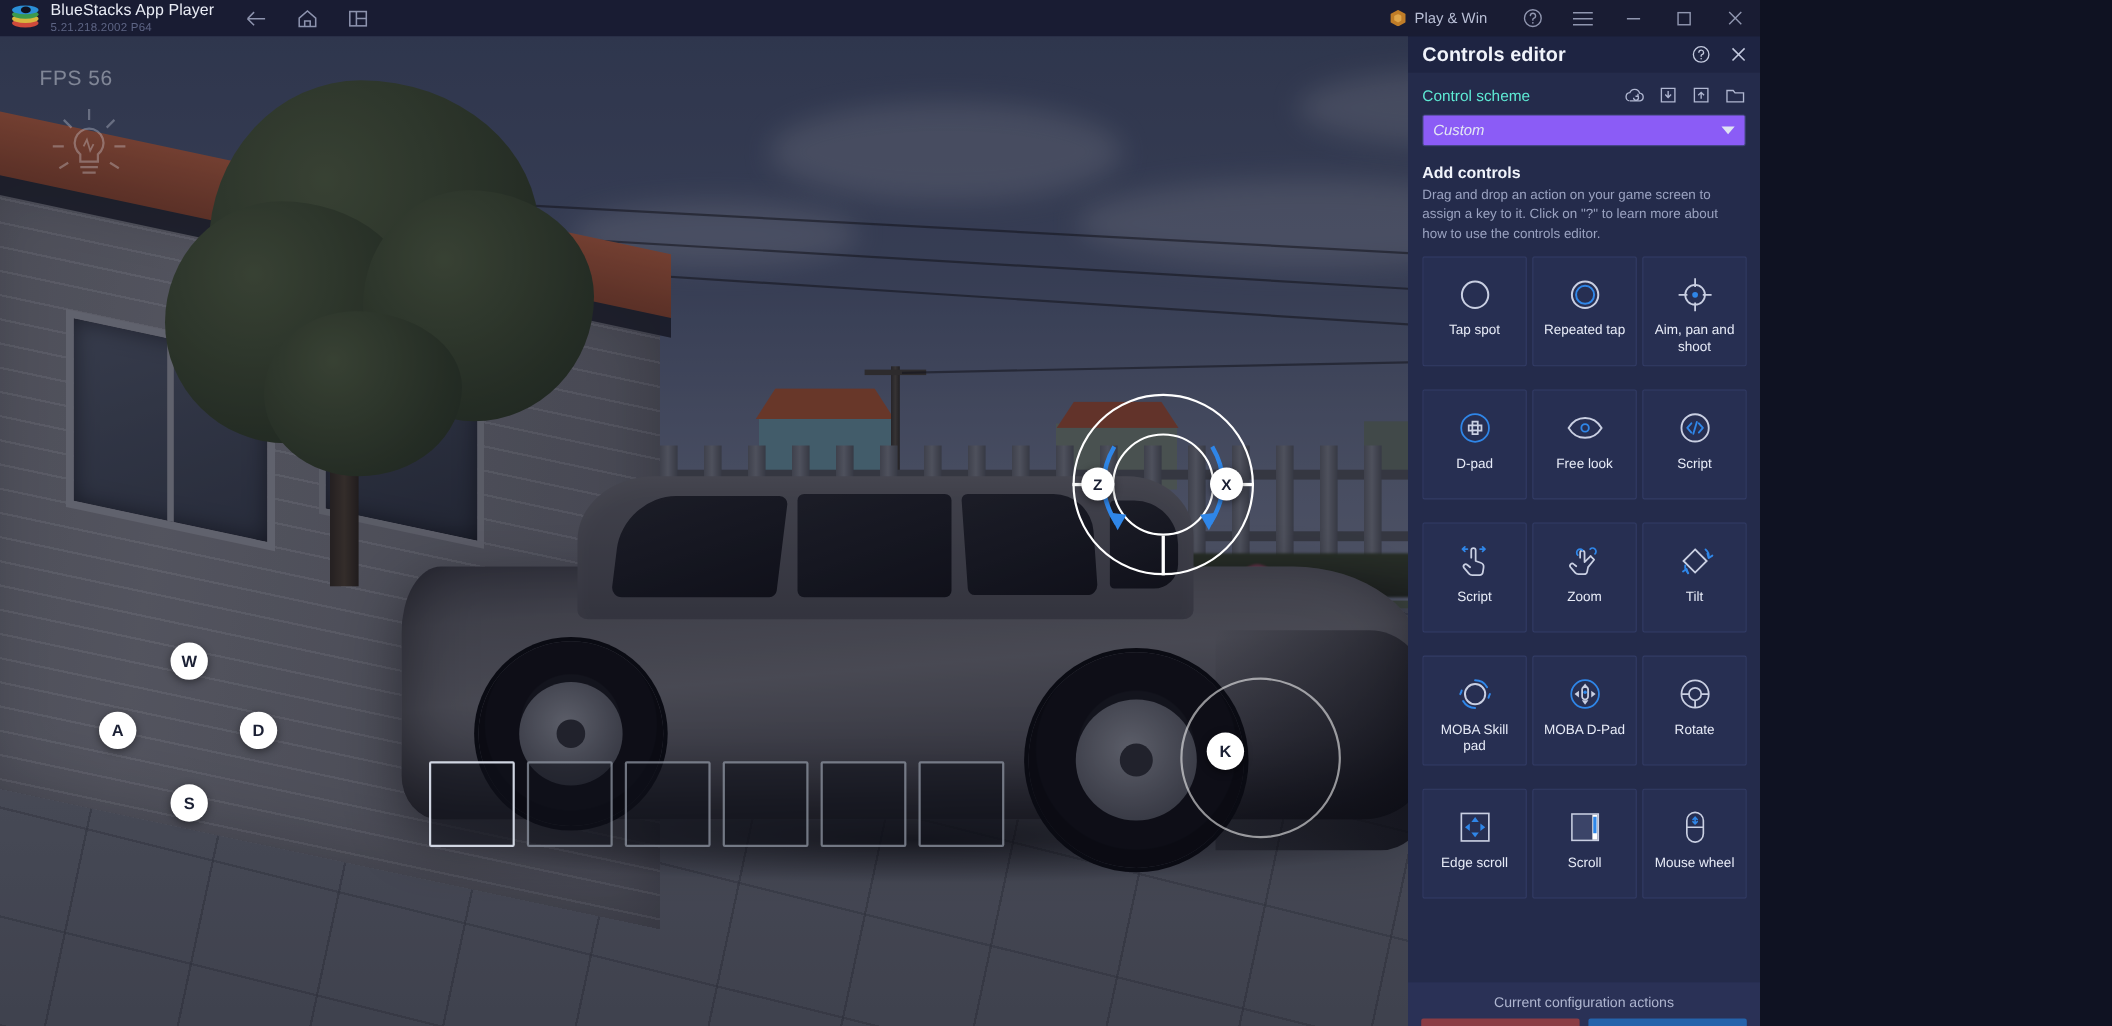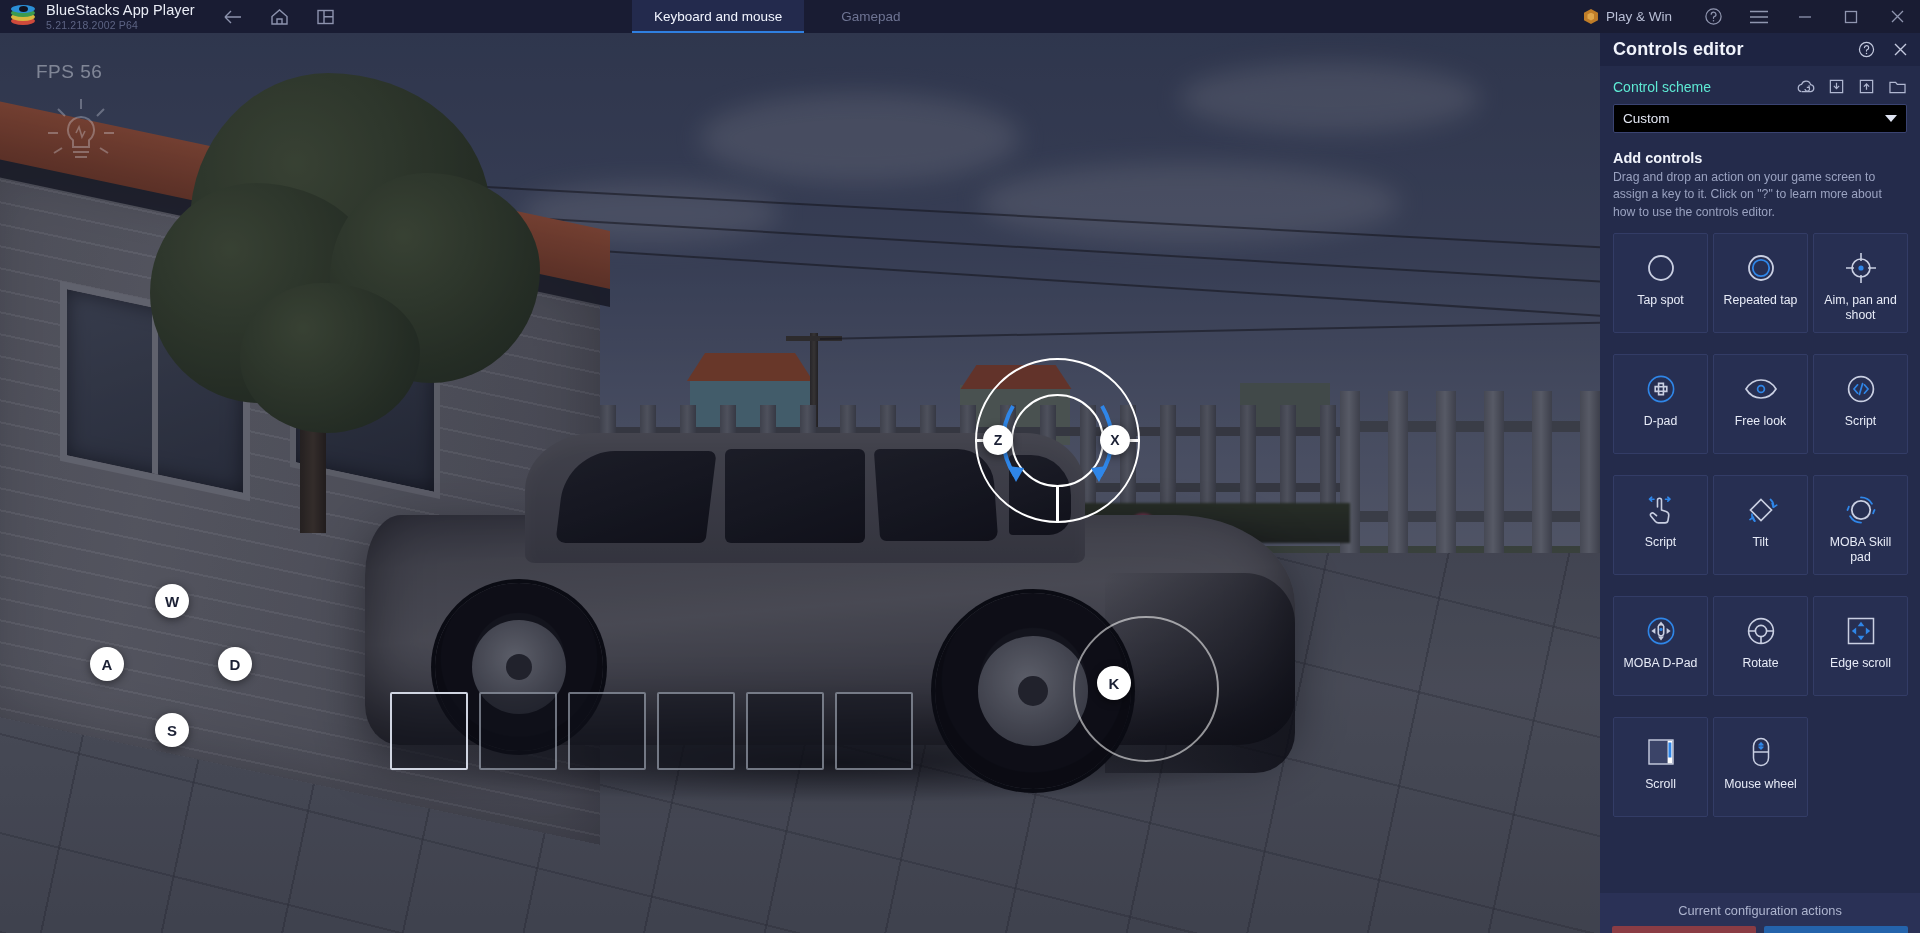--- a/index.html
+++ b/index.html
@@ -4,21 +4,21 @@
 <title>BlueStacks App Player — Controls editor</title>
 <style>
   * { box-sizing: border-box; margin: 0; padding: 0; }
   html, body {
     width: 1920px; height: 933px;
     overflow: hidden;
     background: #0f1222;
     font-family: "Liberation Sans", sans-serif;
     -webkit-font-smoothing: antialiased;
   }
-  .app { position: relative; width: 1920px; height: 933px; display: flex; flex-direction: column; }
+  .app { position: relative; width: 1600px; height: 933px; display: flex; flex-direction: column; }
 
   
   .titlebar {
     position: relative;
     height: 33px; min-height: 33px;
     background: #191c33;
     display: flex; align-items: center;
     z-index: 30;
   }
   .tb-left { display: flex; align-items: center; padding-left: 10px; gap: 10px; }
@@ -266,24 +266,24 @@
   .panel-head .ic { cursor:pointer; display:flex; align-items:center; }
 
   .scheme-row {
     display:flex; align-items:center; padding: 12px 13px 0 13px; gap: 10px;
   }
   .scheme-label { font-size: 14px; color:#5eead4; flex:1; }
   .scheme-icons { display:flex; align-items:center; gap: 13px; }
   .scheme-icons .ic { cursor:pointer; display:flex; }
 
   .scheme-select {
-    margin: 9px 13px 0 13px; height: 29px; background:#000000;
+    margin: 9px 13px 0 13px; height: 29px; background:#8b5cf6;
     border: 1px solid #3a4371; border-radius: 2px;
     display:flex; align-items:center; padding: 0 9px;
-    font-size: 13.5px; color:#e4e8f4; cursor:pointer; position:relative;
+    font-size: 13.5px; color:#e4e8f4; cursor:pointer; position:relative;font-style:italic;
   }
   .scheme-select .caret {
     margin-left:auto; width:0; height:0;
     border-left: 6px solid transparent; border-right: 6px solid transparent;
     border-top: 7px solid #dfe4f2;
   }
 
   .add-title { margin: 17px 13px 0 13px; font-size: 14.5px; color:#f0f3fb; font-weight: 600; }
   .add-desc { margin: 3px 13px 0 13px; font-size: 12.2px; color:#9aa2c0; line-height: 1.42; }
 
@@ -343,28 +343,20 @@
           </svg>
       </span>
       <span class="ic">
         <svg width="19" height="18" viewBox="0 0 19 18" fill="none" stroke="#8d93ae" stroke-width="1.4">
           <rect x="2" y="2.5" width="15" height="13"></rect>
             <path d="M8 2.5v13M8 8.8h9"></path>
           </svg>
       </span>
     </div>
 
-    <div class="tb-tabs">
-      <div class="tb-tab active">
-        <span>Keyboard and mouse</span>
-      </div>
-      <div class="tb-tab">
-        <span>Gamepad</span>
-      </div>
-    </div>
 
     <div class="tb-right">
       <div class="playwin">
         <span class="hexicon"></span>
         <span class="playwin-label">Play &amp; Win</span>
       </div>
       <div class="tb-btn">
         <svg width="19" height="19" viewBox="0 0 20 20" fill="none" stroke="#9096b0" stroke-width="1.3">
           <circle cx="10" cy="10" r="8"></circle>
           <path d="M7.6 7.6a2.5 2.5 0 113.1 2.6c-.5.2-.7.7-.7 1.2v.5" stroke-linecap="round"></path>
@@ -680,20 +672,30 @@
         <div class="card">
           <div class="ico">
             <svg width="36" height="34" viewBox="0 0 36 34" fill="none" stroke="#c9cfe2" stroke-width="1.6">
               <path d="M14.5 14V7.2a2 2 0 114 0V17l4.6 1.6a4 4 0 012.6 4.4l-.7 4.4a3 3 0 01-3 2.5h-6.6a4 4 0 01-3-1.4l-4.6-5.5a2 2 0 013-2.6l2.7 2.3" stroke-linecap="round" stroke-linejoin="round"></path>
               <path d="M11 6.2H6.5M6.5 6.2l2.2-2M6.5 6.2l2.2 2M22.5 6.2H27M27 6.2l-2.2-2M27 6.2l-2.2 2" stroke="#2f86e8" stroke-linecap="round" stroke-linejoin="round"></path>
               </svg>
           </div>
           <div class="lbl">Script</div>
         </div>
 
+        <div class="card">
+          <div class="ico">
+            <svg width="36" height="34" viewBox="0 0 36 34" fill="none" stroke="#c9cfe2" stroke-width="1.6">
+              <path d="M13.5 14V9.5a2 2 0 114 0V18l5.5-5.4" stroke-linecap="round" stroke-linejoin="round"></path>
+              <path d="M23 12.6l3.2 3.2-5.5 6.8-.8 4a3 3 0 01-3 2.4h-5a4 4 0 01-3-1.4l-4.3-5.2a2 2 0 013-2.6l2.4 2" stroke-linecap="round" stroke-linejoin="round"></path>
+              <path d="M11.3 11.6a3.1 3.1 0 114.4-4.4M22.6 6.2a3.1 3.1 0 114.4 4.4" stroke="#2f86e8" stroke-linecap="round"></path>
+              </svg>
+          </div>
+          <div class="lbl">Zoom</div>
+        </div>
 
         <div class="card">
           <div class="ico">
             <svg width="36" height="34" viewBox="0 0 36 34" fill="none" stroke="#c9cfe2" stroke-width="1.7">
               <path d="M18 6.5L28.5 17 18 27.5 7.5 17z"></path>
               <path d="M27.5 6.5a8 8 0 012.8 7.5M9 21a8 8 0 002.8 7" stroke="#2f86e8" stroke-linecap="round"></path>
               <path d="M29.2 10.4l1.2 3.9 3.3-2.2M11.6 28.2l-1.4-4-3.2 2.4" stroke="#2f86e8" stroke-linecap="round" stroke-linejoin="round"></path>
               </svg>
           </div>
           <div class="lbl">Tilt</div>

